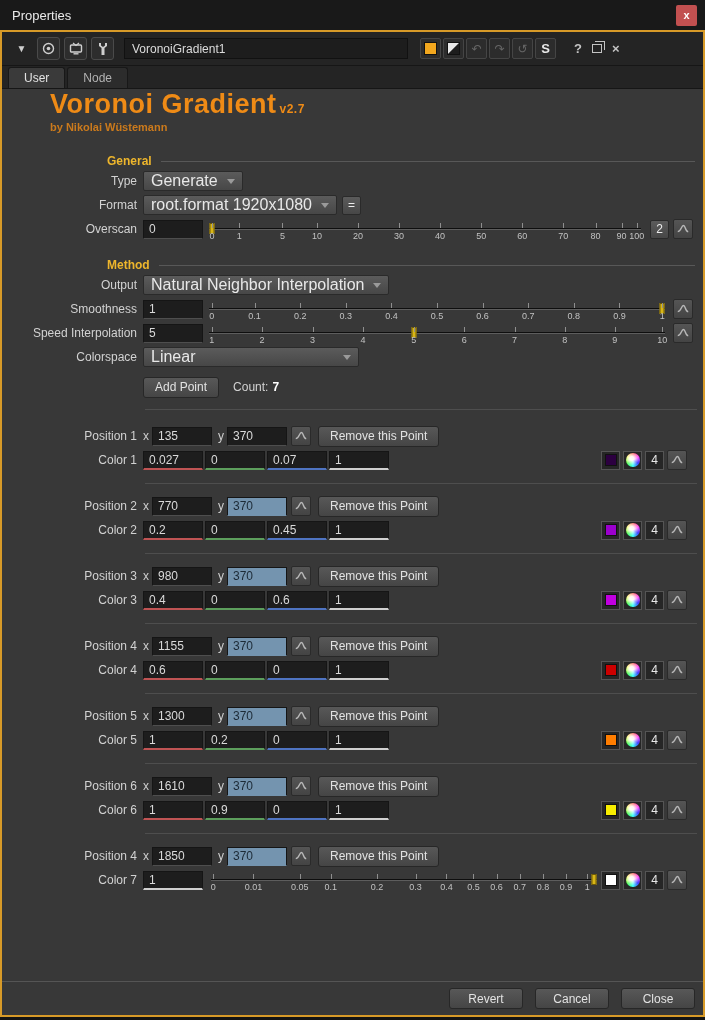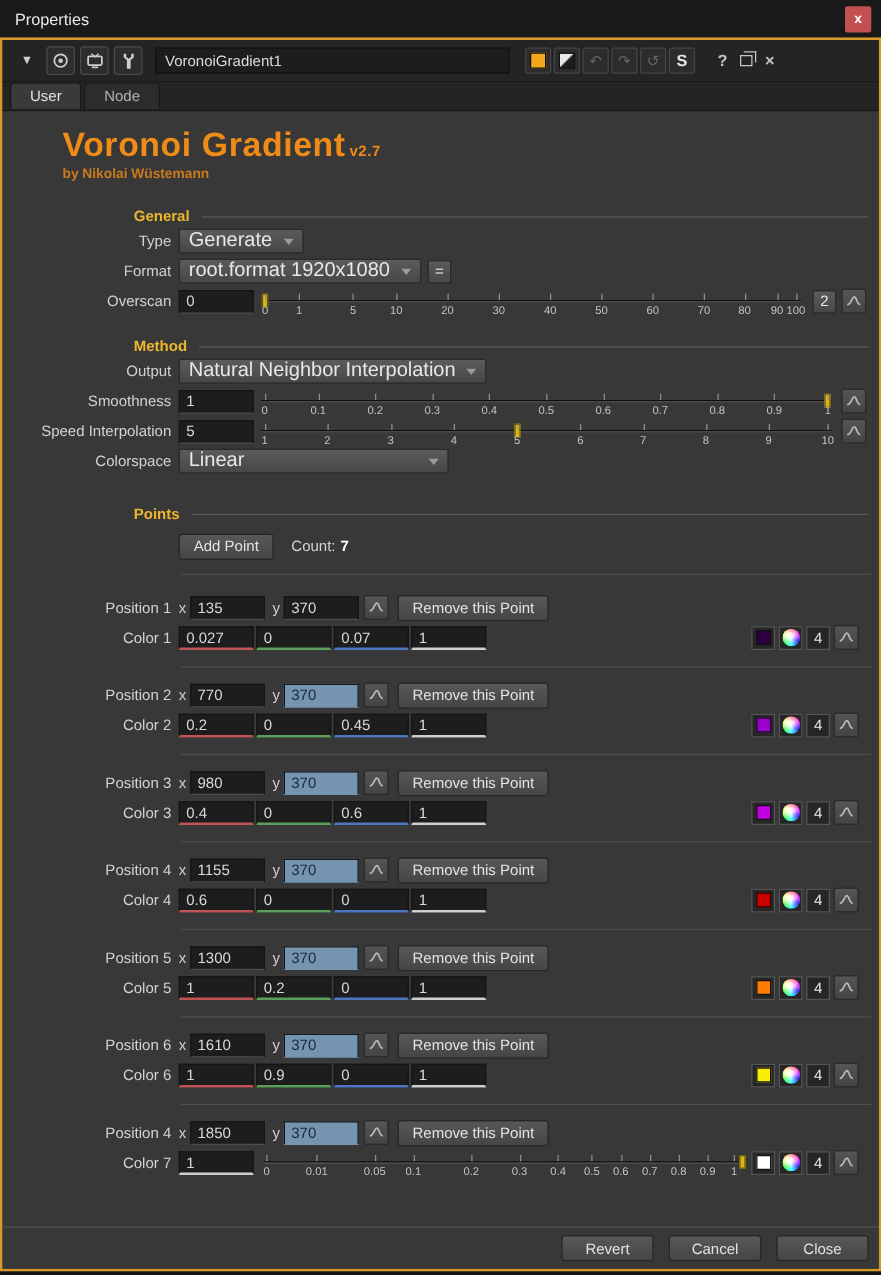--- a/index.html
+++ b/index.html
@@ -24,27 +24,27 @@
   .sbtn { width:21px; height:21px; background:#2c2c2c; border:1px solid #454545; border-radius:2px; display:flex; align-items:center; justify-content:center; font-size:12px; color:#666; }
   .sbtn .chip { width:13px; height:13px; background:#f2a71e; border:1px solid #111; }
   .sbtn .bw { width:13px; height:13px; border:1px solid #111; background:linear-gradient(135deg,#e8e8e8 46%,#9a9a9a 48%,#1d1d1d 54%); }
   .sbtn.slabel { color:#e8e8e8; font-weight:bold; font-size:13px; }
   .tb-right { display:flex; align-items:center; gap:10px; margin-left:14px; }
   .flaticon { color:#c4c4c4; font-size:13px; font-weight:bold; }
   .float-ico { position:relative; width:10px; height:9px; border:1px solid #c4c4c4; }
   .float-ico:before { content:""; position:absolute; left:2px; top:-4px; width:9px; height:8px; border:1px solid #c4c4c4; border-bottom:none; border-left:none; }
 
   
-  .tabbar { height:23px; background:#242424; display:flex; align-items:flex-start; padding-left:6px; border-bottom:1px solid #161616; }
+  .tabbar { height:23px; background:#242424; display:flex; align-items:center; padding-left:6px; border-bottom:1px solid #161616; }
   .tab { height:21px; padding:0 15px; display:flex; align-items:center; font-size:12px; border:1px solid #181818; border-bottom:none; border-radius:3px 3px 0 0; margin-right:2px; }
   .tab.active { background:#3a3a3a; color:#e2e2e2; }
   .tab.inactive { background:#2c2c2c; color:#b2b2b2; }
 
   
-  .content { flex:1; background:#383838; padding-top:12px; position:relative; overflow:hidden; }
+  .content { flex:1; background:#383838; padding-top:0; position:relative; overflow:hidden; }
   .hd-title { margin-left:48px; color:#ef8b16; font-size:27px; font-weight:bold; letter-spacing:0.5px; }
   .hd-version { font-size:12px; font-weight:bold; margin-left:3px; }
   .hd-byline { margin-left:48px; margin-top:1px; color:#cb7a1c; font-size:11px; font-weight:bold; }
 
   .sect { display:flex; align-items:center; height:16px; margin:0 8px 0 105px; }
   .sect.g1 { margin-top:20px; } .sect.g2 { margin-top:16px; } .sect.g3 { margin-top:22px; }
   .sect-label { color:#eeb62c; font-weight:bold; font-size:12px; margin-right:9px; }
   .sect-line { flex:1; border-top:1px solid #585858; }
 
   .row { display:flex; align-items:center; height:24px; margin-right:10px; }
@@ -296,24 +296,20 @@
           </span>
       </div>
       <div class="row">
         <span class="lbl">Colorspace</span>
         <span class="dropdown" style="width:216px; justify-content:space-between;">
             <span>Linear</span>
             <span class="dd-arrow"></span>
           </span>
       </div>
 
-      <div class="sect g3">
-        <span class="sect-label">Points</span>
-          <span class="sect-line"></span>
-      </div>
       <div class="row addrow">
         <span class="lbl"></span>
         <span class="btn">Add Point</span>
         <span class="count-label">Count:</span>
         <span class="count-val">7</span>
       </div>
       <hr class="psep first">
 
       <div class="row">
         <span class="lbl">Position 1</span>

